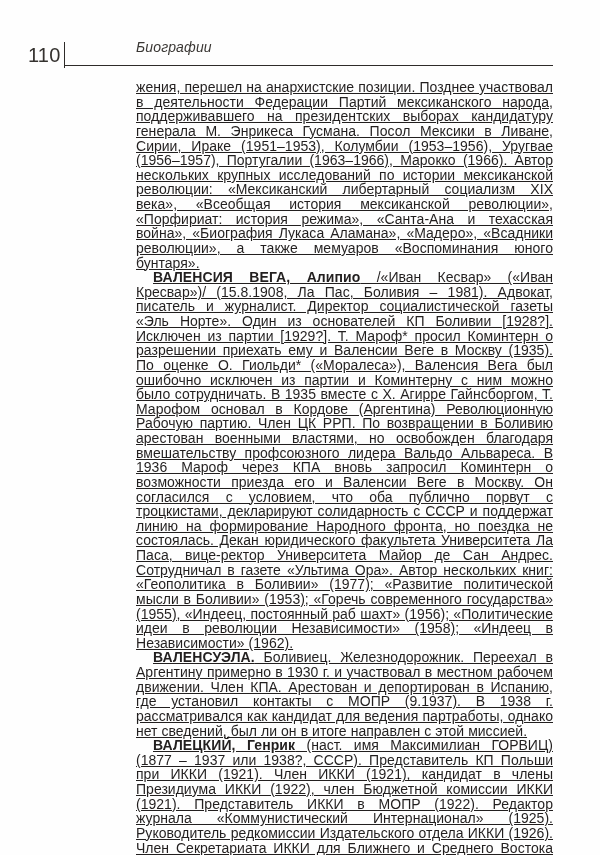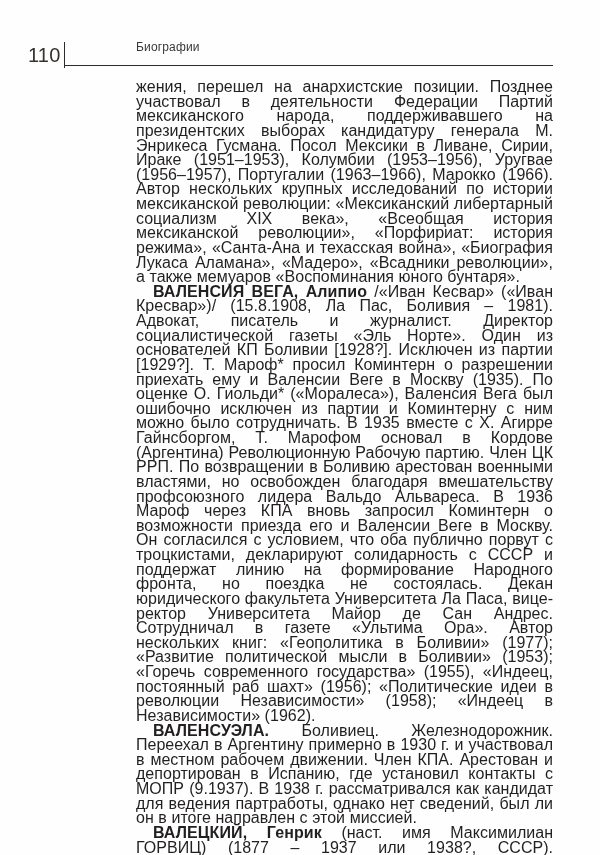--- a/index.html
+++ b/index.html
@@ -56,43 +56,45 @@
     left: 64px;
     top: 25px;
     width: 489px;
     height: 1px;
     background: #2e2b29;
   }
   .section-title {
     position: absolute;
     left: 136px;
     top: 0px;
-    font-size: 12px;
+    font-size: 14px;
     line-height: 14px;
     color: #3a3734;
     letter-spacing: 0.15px;
+    font-style: italic;
   }
 
   
   .column {
     position: absolute;
     left: 136px;
     top: 80px;
     width: 417px;
   }
   .para {
     margin: 0;
-    font-size: 16px;
+    font-size: 14px;
     line-height: 14.62px;
     text-align: justify;
     text-justify: inter-word;
     letter-spacing: 0.02px;
     color: #221f1f;
     word-spacing: 0.1px;
     hyphens: manual;
+    text-decoration: underline;
   }
   .para.entry {
     text-indent: 17px;
   }
   .para.cont {
     text-indent: 0;
   }
   .headword {
     font-weight: bold;
     letter-spacing: 0.1px;

